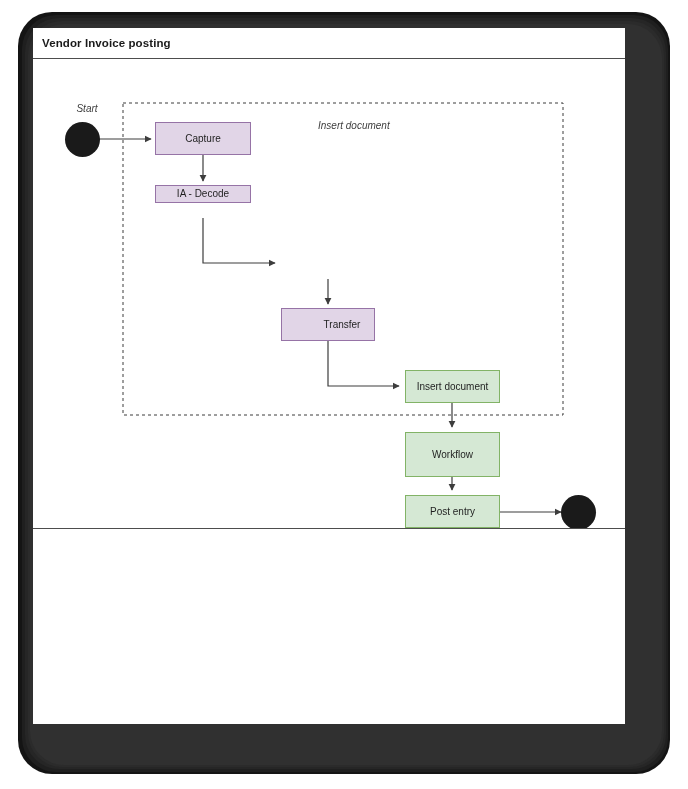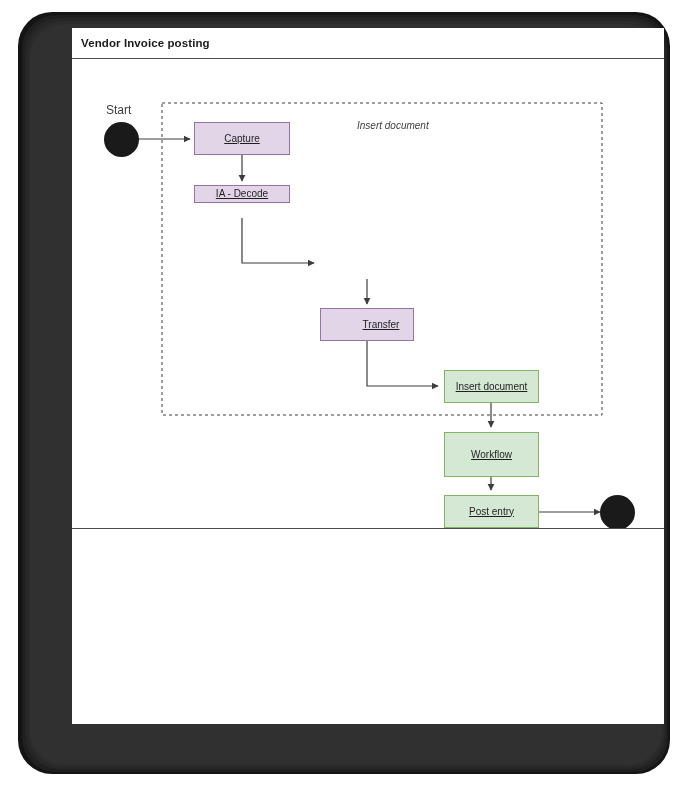--- a/index.html
+++ b/index.html
@@ -34,21 +34,20 @@
   .frame-l5 { left: 30px;  top: 24px;  width: 632px; height: 741px; background:#303030; }
 
   
   .page {
     position: absolute;
     left: 33px;
     top: 28px;
     width: 592px;
     height: 696px;
     background: #ffffff;
-    margin-left: 39px;
   }
 
   
   .titlebar {
     position: absolute;
     left: 0; top: 0;
     width: 592px;
     height: 31px;
     box-sizing: border-box;
     border-bottom: 1px solid #4d4d4d;
@@ -83,35 +82,36 @@
     box-sizing: border-box;
     display: flex;
     align-items: center;
     justify-content: center;
     font-size: 10px;
     color: #1f1f1f;
     text-align: center;
     line-height: 1.2;
     border-width: 1.4px;
     border-style: solid;
-    text-decoration: underline;
   }
   .node.purple { background: #e1d5e7; border-color: #9673a6; }
   .node.green  { background: #d5e8d4; border-color: #82b366; }
 
   .terminator {
     position: absolute;
     border-radius: 50%;
     background: #1a1a1a;
   }
   .term-label {
     position: absolute;
-    font-size: 12px;
+    font-size: 10px;
+    font-style: italic;
     color: #3d3d3d;
     white-space: nowrap;
+    text-align: center;
   }
   .group-label {
     position: absolute;
     font-size: 10px;
     font-style: italic;
     color: #3d3d3d;
     white-space: nowrap;
   }
 
   

